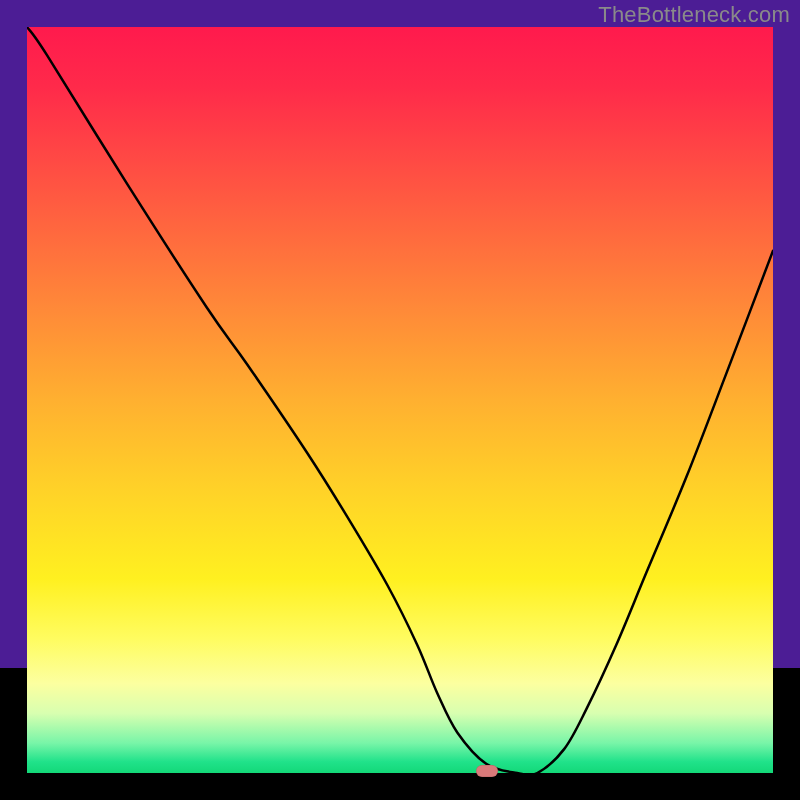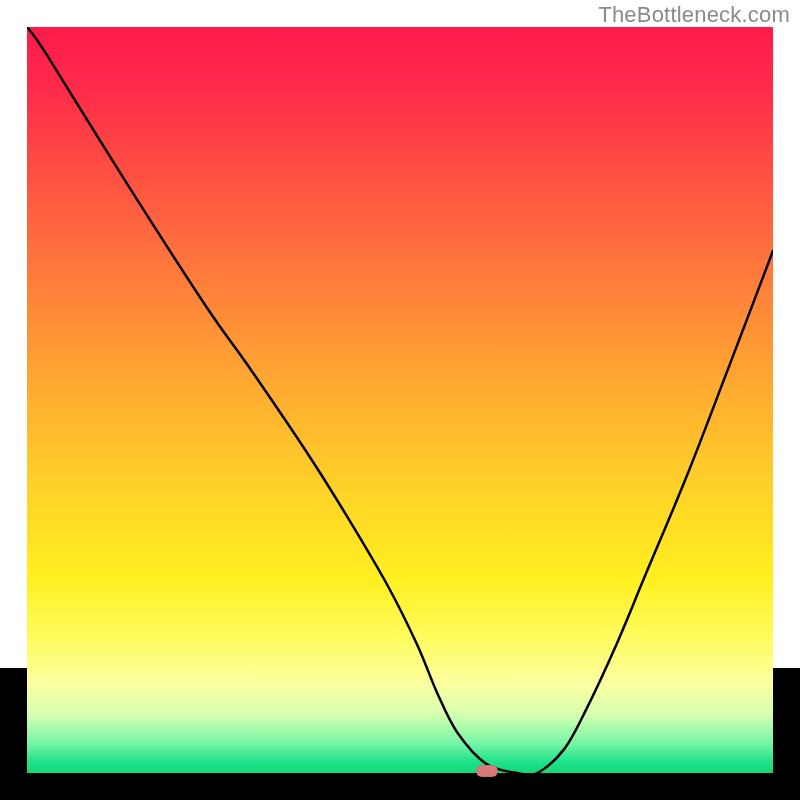--- a/index.html
+++ b/index.html
@@ -9,21 +9,21 @@
     height: 800px;
     background: #000;
     overflow: hidden;
   }
   .frame {
     position: absolute;
     left: 0;
     top: 0;
     width: 800px;
     height: 668px;
-    background: #ffffff;
+    background: #4c1d95;
   }
   .plot {
     position: absolute;
     left: 27px;
     top: 27px;
     width: 746px;
     height: 746px;
     background: linear-gradient(to bottom,
       #ff1a4d 0%,
       #ff2a4a 8%,

